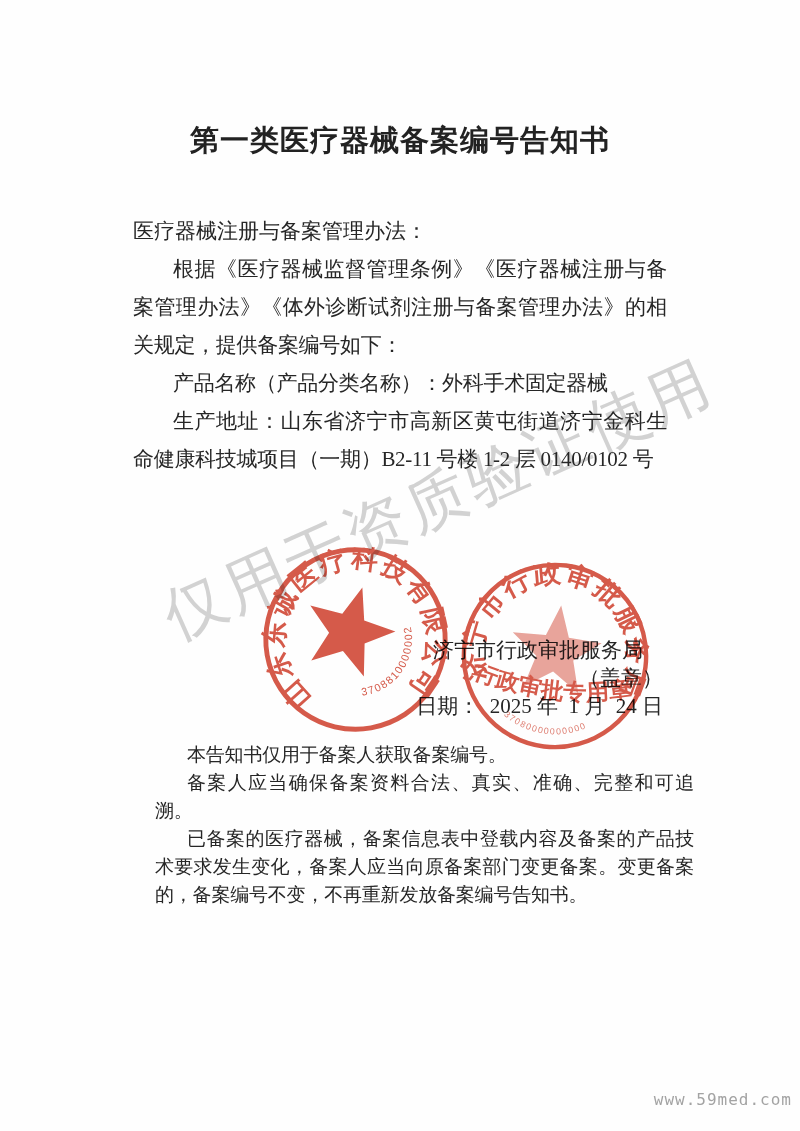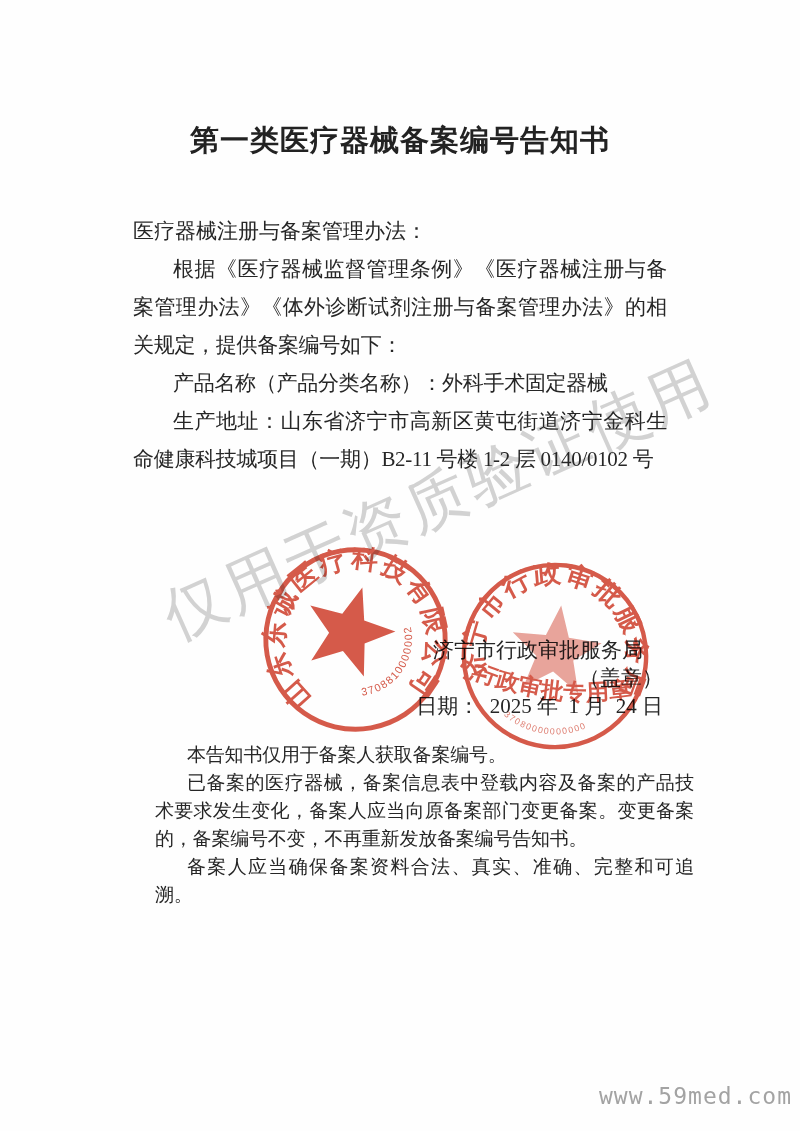--- a/index.html
+++ b/index.html
@@ -34,21 +34,21 @@
   .note{margin:0;text-align:justify;text-indent:32px;letter-spacing:-0.2px;}
 
   
   .stamp{position:absolute;z-index:3;mix-blend-mode:multiply;opacity:0.86;}
   .stamp-company{left:258px;top:542px;transform:rotate(-55deg);}
   .stamp-authority{left:457px;top:558px;transform:rotate(7deg);}
   .stamp svg{display:block;}
 
   .siteurl{position:absolute;right:8px;bottom:22px;z-index:4;
            font-family:"DejaVu Sans Mono","Liberation Mono",monospace;
-           font-size:23px;letter-spacing:1px;color:#a3a3a3;}
+           font-size:16px;letter-spacing:1px;color:#a3a3a3;}
 </style>
 </head>
 <body>
 
 <div class="page">
 
   <div class="wm">仅用于资质验证使用</div>
 
   <div class="doc">
     <h1 class="title">第一类医疗器械备案编号告知书</h1>
@@ -59,22 +59,22 @@
   </div>
 
   <div class="sig">
     <div class="sig-agency">济宁市行政审批服务局</div>
     <div class="sig-seal">（盖章）</div>
     <div class="sig-date">日期：  2025 年  1 月  24 日</div>
   </div>
 
   <div class="notes">
     <p class="note">本告知书仅用于备案人获取备案编号。</p>
+    <p class="note">备案人应当确保备案资料合法、真实、准确、完整和可追溯。</p>
     <p class="note">已备案的医疗器械，备案信息表中登载内容及备案的产品技术要求发生变化，备案人应当向原备案部门变更备案。变更备案的，备案编号不变，不再重新发放备案编号告知书。</p>
-    <p class="note">备案人应当确保备案资料合法、真实、准确、完整和可追溯。</p>
   </div>
 
   <div class="stamp stamp-company">
     <svg width="195" height="195" viewBox="0 0 200 200">
       <defs>
         <path id="lsRing" d="M 100,100 m -74,0 a 74,74 0 1,1 148,0 a 74,74 0 1,1 -148,0" fill="none"></path>
         <path id="lsCode" d="M 100,100 m -58,0 a 58,58 0 0,0 116,0" fill="none"></path>
       </defs>
       <circle cx="100" cy="100" r="92" fill="none" stroke-width="5" stroke="#cf3f2c"></circle>
       <polygon points="100,52 111.8,83.8 145.7,85.2 119,106.2 128.2,138.8 100,120 71.8,138.8 81,106.2 54.3,85.2 88.2,83.8" transform="translate(2,-10)" fill="#cf3f2c"></polygon>

